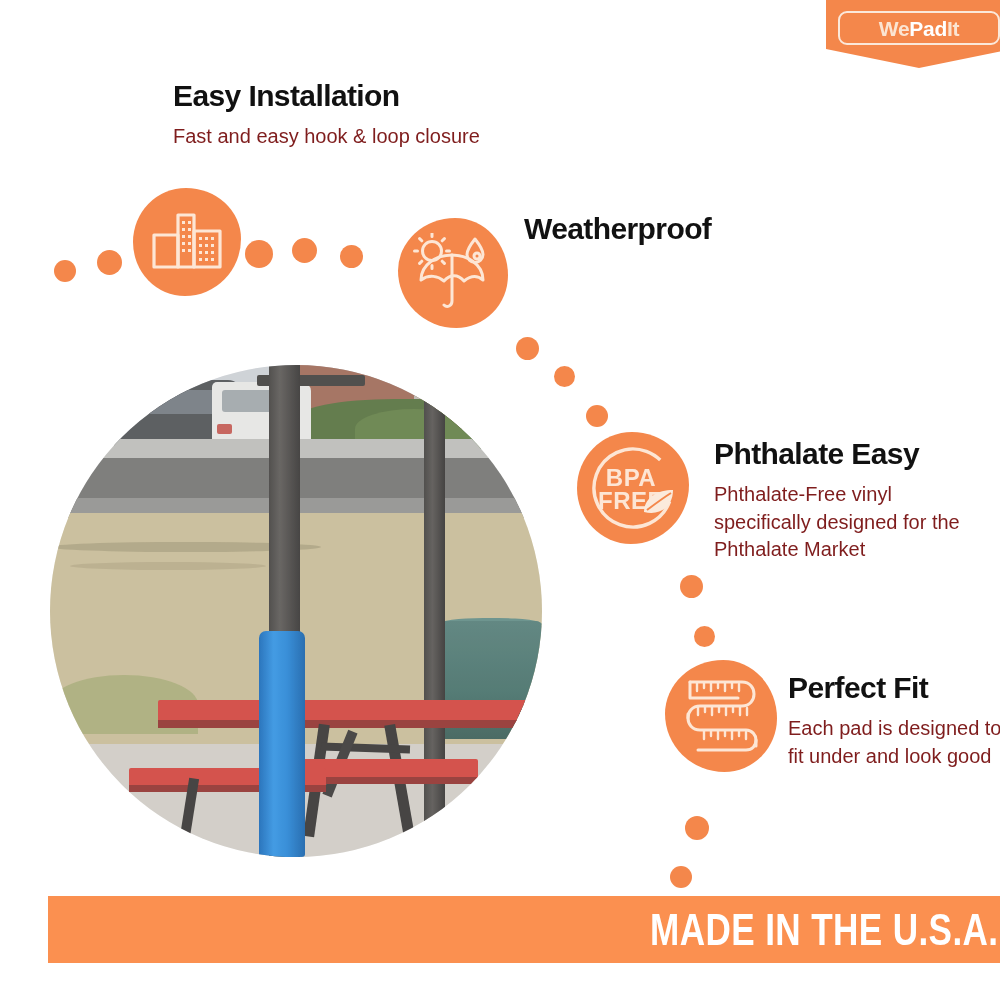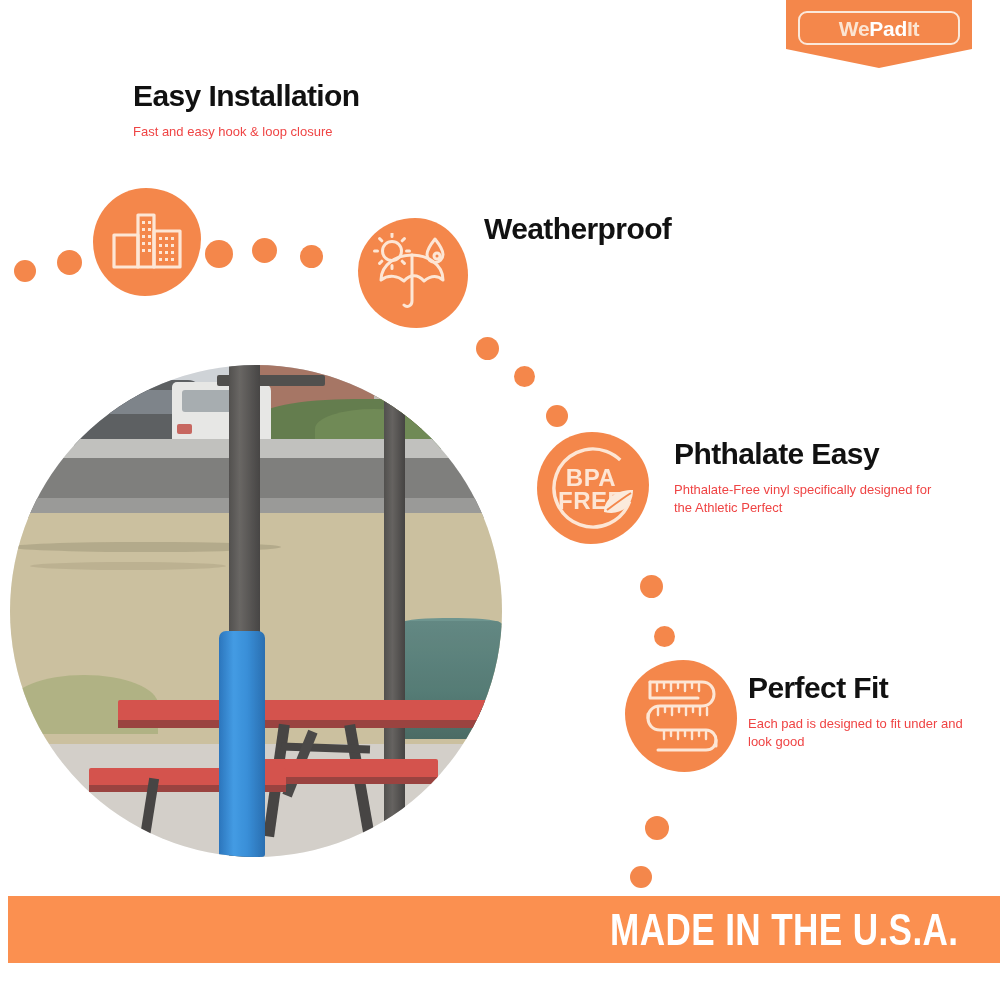--- a/index.html
+++ b/index.html
@@ -10,20 +10,21 @@
     background: #ffffff;
     font-family: "Liberation Sans", sans-serif;
     overflow: hidden;
   }
 
   #page {
     position: relative;
     width: 812px;
     height: 987px;
     background: #ffffff;
+    margin-left: 40px;
   }
 
   
   .logo-wrap {
     position: absolute;
     top: 0;
     left: 786px;
     width: 186px;
     height: 68px;
   }
@@ -60,22 +61,22 @@
     position: absolute;
     font-size: 30px;
     font-weight: bold;
     color: #111111;
     letter-spacing: -0.6px;
     line-height: 1.08;
     white-space: nowrap;
   }
   .feature-desc {
     position: absolute;
-    font-size: 13px;
-    color: #ef4444;
+    font-size: 20px;
+    color: #7f1d1d;
     line-height: 1.38;
     font-weight: 400;
   }
 
   #f1-title { left: 133px; top: 80px; }
   #f1-desc  { left: 133px; top: 123px; width: 420px; }
 
   #f2-title { left: 484px; top: 213px; }
   #f2-desc  { left: 484px; top: 256px; width: 420px; }
 
@@ -220,21 +221,21 @@
       <span class="logo-text"><span class="logo-we">We</span><span class="logo-pad">Pad</span><span class="logo-it">It</span></span>
     </div>
   </div>
 
   <div class="feature-title" id="f1-title">Easy Installation</div>
   <div class="feature-desc" id="f1-desc">Fast and easy hook &amp; loop closure</div>
 
   <div class="feature-title" id="f2-title">Weatherproof</div>
 
   <div class="feature-title" id="f3-title">Phthalate Easy</div>
-  <div class="feature-desc" id="f3-desc">Phthalate-Free vinyl specifically designed for the Athletic Perfect</div>
+  <div class="feature-desc" id="f3-desc">Phthalate-Free vinyl specifically designed for the Phthalate Market</div>
 
   <div class="feature-title" id="f4-title">Perfect Fit</div>
   <div class="feature-desc" id="f4-desc">Each pad is designed to fit under and look good</div>
 
   <div class="dot" style="left:14px;  top:260px; width:22px; height:22px;"></div>
   <div class="dot" style="left:57px;  top:250px; width:25px; height:25px;"></div>
   <div class="dot" style="left:205px; top:240px; width:28px; height:28px;"></div>
   <div class="dot" style="left:252px; top:238px; width:25px; height:25px;"></div>
   <div class="dot" style="left:300px; top:245px; width:23px; height:23px;"></div>
 

